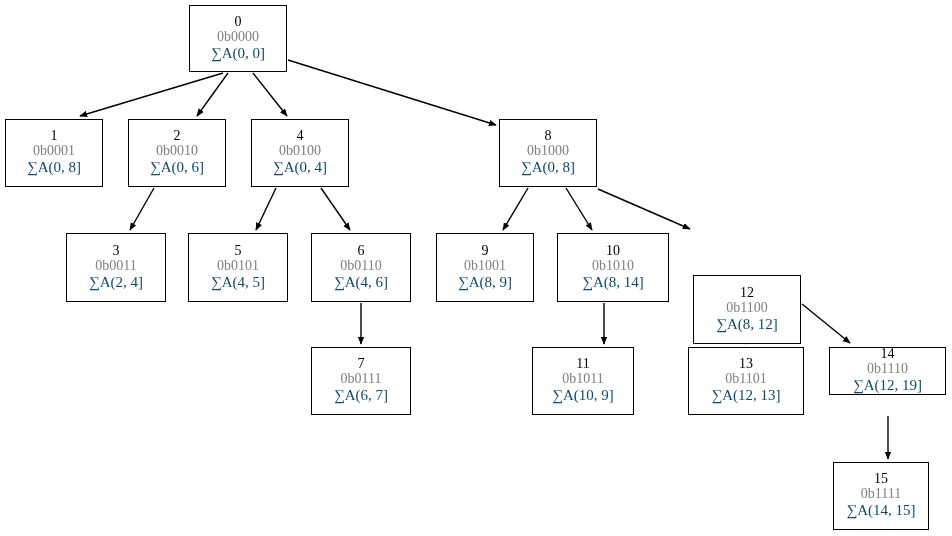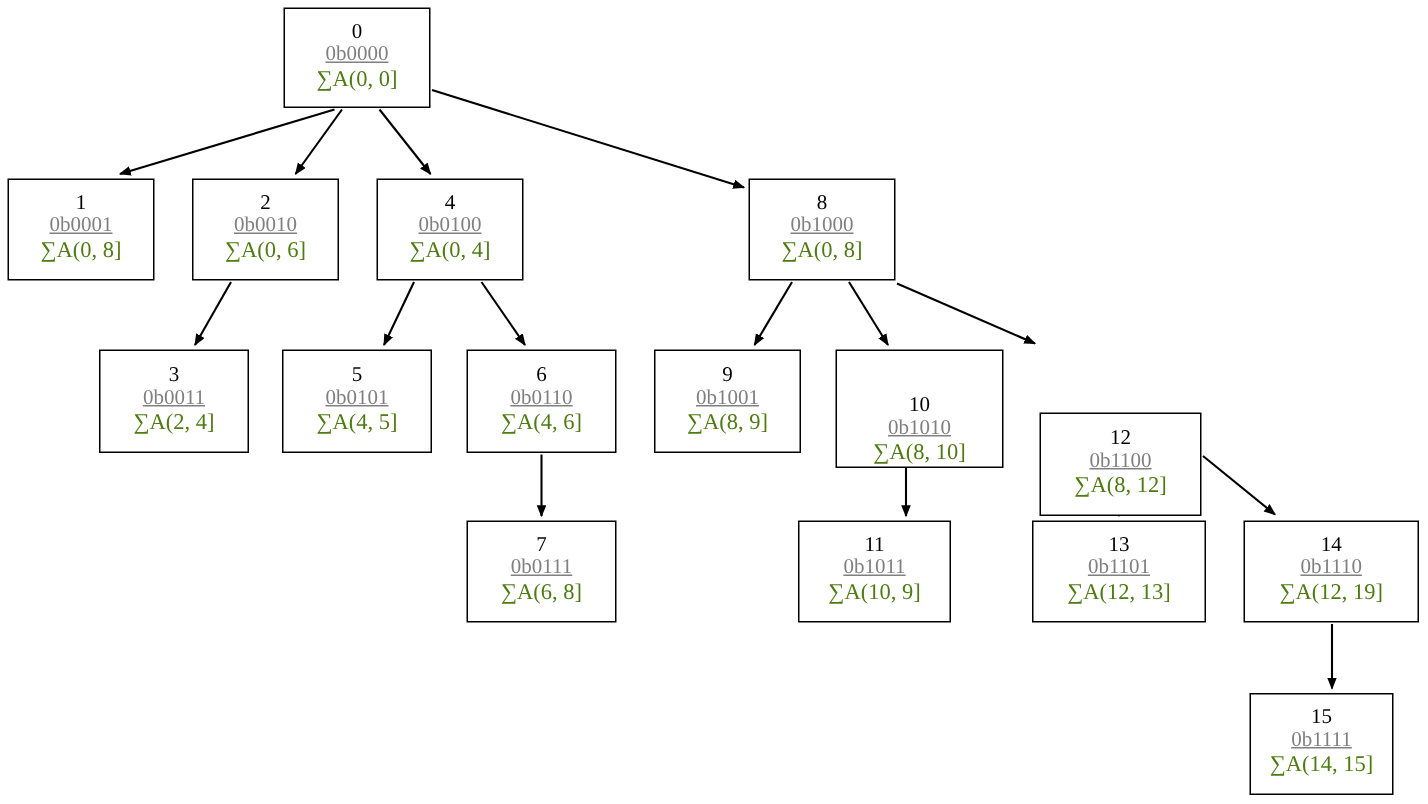--- a/index.html
+++ b/index.html
@@ -43,24 +43,23 @@
     color: #000000;
     font-size: 14px;
     line-height: 1.0;
     white-space: nowrap;
   }
   .node .bin {
     color: #808080;
     font-size: 14px;
     line-height: 1.15;
     white-space: nowrap;
-    text-decoration: underline;
   }
   .node .sum {
-    color: #4d7c0f;
+    color: #0c4a6e;
     font-size: 15px;
     line-height: 1.15;
     white-space: nowrap;
   }
 </style>
 </head>
 <body>
 
 <div id="graph">
   <svg class="edges" viewBox="0 0 952 536">
@@ -126,46 +125,46 @@
       <div class="node" style="left: 311px; top: 233px; width: 100px; height: 69px;">
         <div class="id">6</div>
         <div class="bin">0b0110</div>
         <div class="sum">∑A(4, 6]</div>
       </div>
       <div class="node" style="left: 436px; top: 233px; width: 98px; height: 69px;">
         <div class="id">9</div>
         <div class="bin">0b1001</div>
         <div class="sum">∑A(8, 9]</div>
       </div>
-      <div class="node" style="left: 557px; top: 233px; width: 112px; height: 79px; justify-content: flex-end;">
+      <div class="node" style="left: 557px; top: 233px; width: 112px; height: 69px;">
         <div class="id">10</div>
         <div class="bin">0b1010</div>
-        <div class="sum">∑A(8, 10]</div>
+        <div class="sum">∑A(8, 14]</div>
       </div>
       <div class="node" style="left: 693px; top: 233px; width: 108px; height: 69px; margin-top: 42px;">
         <div class="id">12</div>
         <div class="bin">0b1100</div>
         <div class="sum">∑A(8, 12]</div>
       </div>
       <div class="node" style="left: 311px; top: 347px; width: 100px; height: 68px;">
         <div class="id">7</div>
         <div class="bin">0b0111</div>
-        <div class="sum">∑A(6, 8]</div>
+        <div class="sum">∑A(6, 7]</div>
       </div>
       <div class="node" style="left: 532px; top: 347px; width: 102px; height: 68px;">
         <div class="id">11</div>
         <div class="bin">0b1011</div>
         <div class="sum">∑A(10, 9]</div>
       </div>
       <div class="node" style="left: 688px; top: 347px; width: 116px; height: 68px;">
         <div class="id">13</div>
         <div class="bin">0b1101</div>
         <div class="sum">∑A(12, 13]</div>
       </div>
-      <div class="node" style="left: 829px; top: 347px; width: 117px; height: 68px;">
+      <div class="node" style="left: 829px; top: 347px; width: 117px; height: 48px;">
         <div class="id">14</div>
         <div class="bin">0b1110</div>
         <div class="sum">∑A(12, 19]</div>
       </div>
       <div class="node" style="left: 833px; top: 462px; width: 96px; height: 68px;">
         <div class="id">15</div>
         <div class="bin">0b1111</div>
         <div class="sum">∑A(14, 15]</div>
       </div>
     </div>

